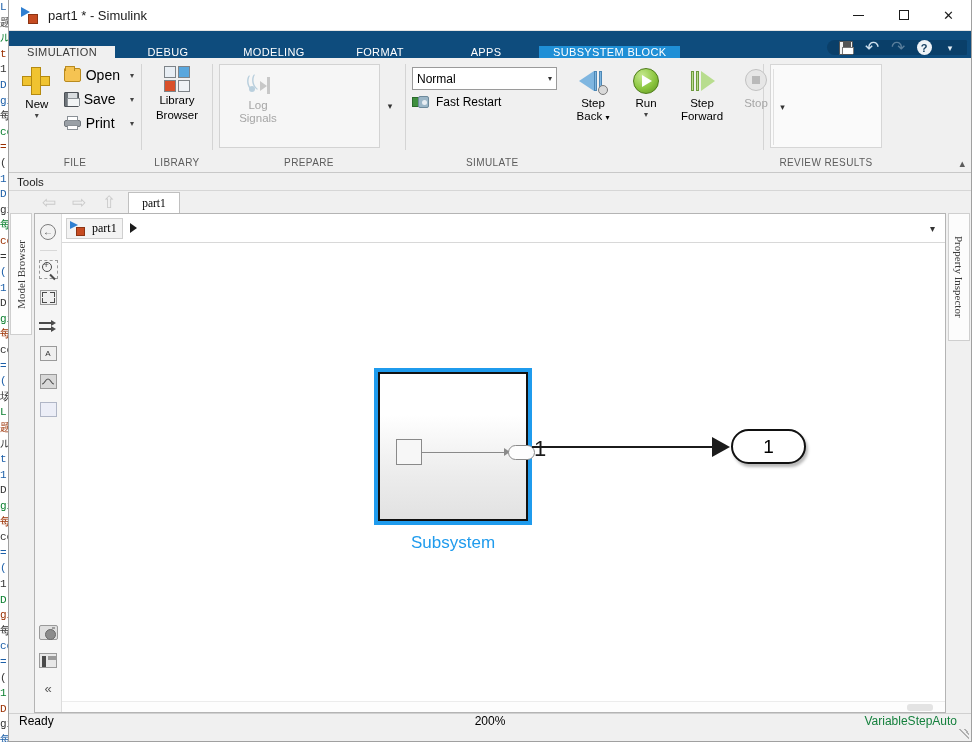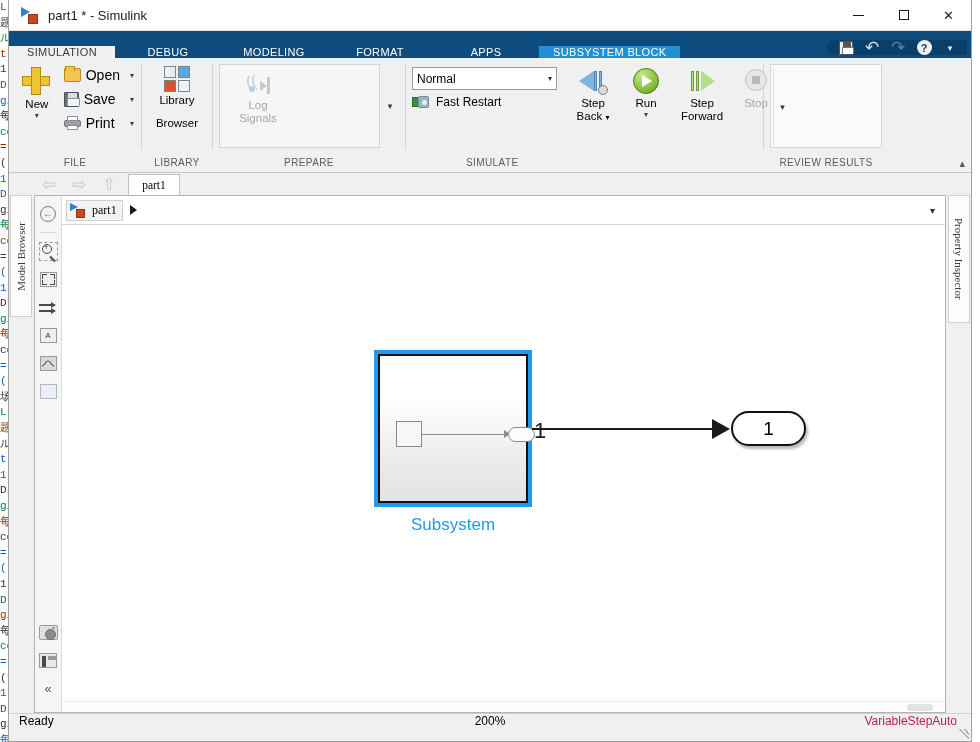--- a/index.html
+++ b/index.html
@@ -406,21 +406,21 @@
     background:#e3e3e3; border-radius:3px;
   }
 
   
   #statusbar {
     flex:0 0 28px; background:#f0f0f0; border-top:1px solid #d0d0d0;
     display:flex; position:relative; font-size:12px;
   }
   #status-ready { margin-left:10px; }
   #status-zoom { position:absolute; left:0; right:0; text-align:center; }
-  #status-solver { margin-left:auto; margin-right:14px; color:#be185d; }
+  #status-solver { margin-left:auto; margin-right:14px; color:#15803d; }
   #status-grip {
     position:absolute; right:2px; bottom:2px; width:10px; height:10px;
     background:
       linear-gradient(45deg, transparent 46%, #b0b0b0 46%, #b0b0b0 56%, transparent 56%),
       linear-gradient(45deg, transparent 70%, #b0b0b0 70%, #b0b0b0 80%, transparent 80%);
   }
 </style>
 </head>
 <body>
 
@@ -518,21 +518,21 @@
       <div class="rgroup" style="width:70px">
         <div class="rgroup-body" style="justify-content:center">
           <div class="big-btn" style="width:66px">
             <span class="ic-lib">
               <span class="a"></span>
                 <span class="b"></span>
                 <span class="c"></span>
                 <span class="d"></span>
             </span>
             <span class="lbl">Library</span>
-            <span class="lbl" style="margin-top:10px">Browser</span>
+            <span class="lbl" style="margin-top:2px">Browser</span>
           </div>
         </div>
         <div class="rgroup-label">LIBRARY</div>
       </div>
 
       <div class="rsep"></div>
 
       <div class="rgroup" style="width:192px">
         <div class="rgroup-body" style="padding:6px 5px 0 6px">
           <div class="prepare-box" style="flex:1">
@@ -628,20 +628,23 @@
               <span style="font-size:9px;color:#333">▾</span>
             </div>
           </div>
         </div>
         <div class="rgroup-label" style="width:124px">REVIEW RESULTS</div>
       </div>
 
       <div id="ribbon-collapse">▴</div>
     </div>
 
+    <div id="toolsbar">
+      <span class="t">Tools</span>
+    </div>
 
     <div id="workspace">
 
       <div class="vtab" id="model-browser-tab">
         <span>Model Browser</span>
       </div>
 
       <div id="editor-area">
 
         <div id="tabstrip">

